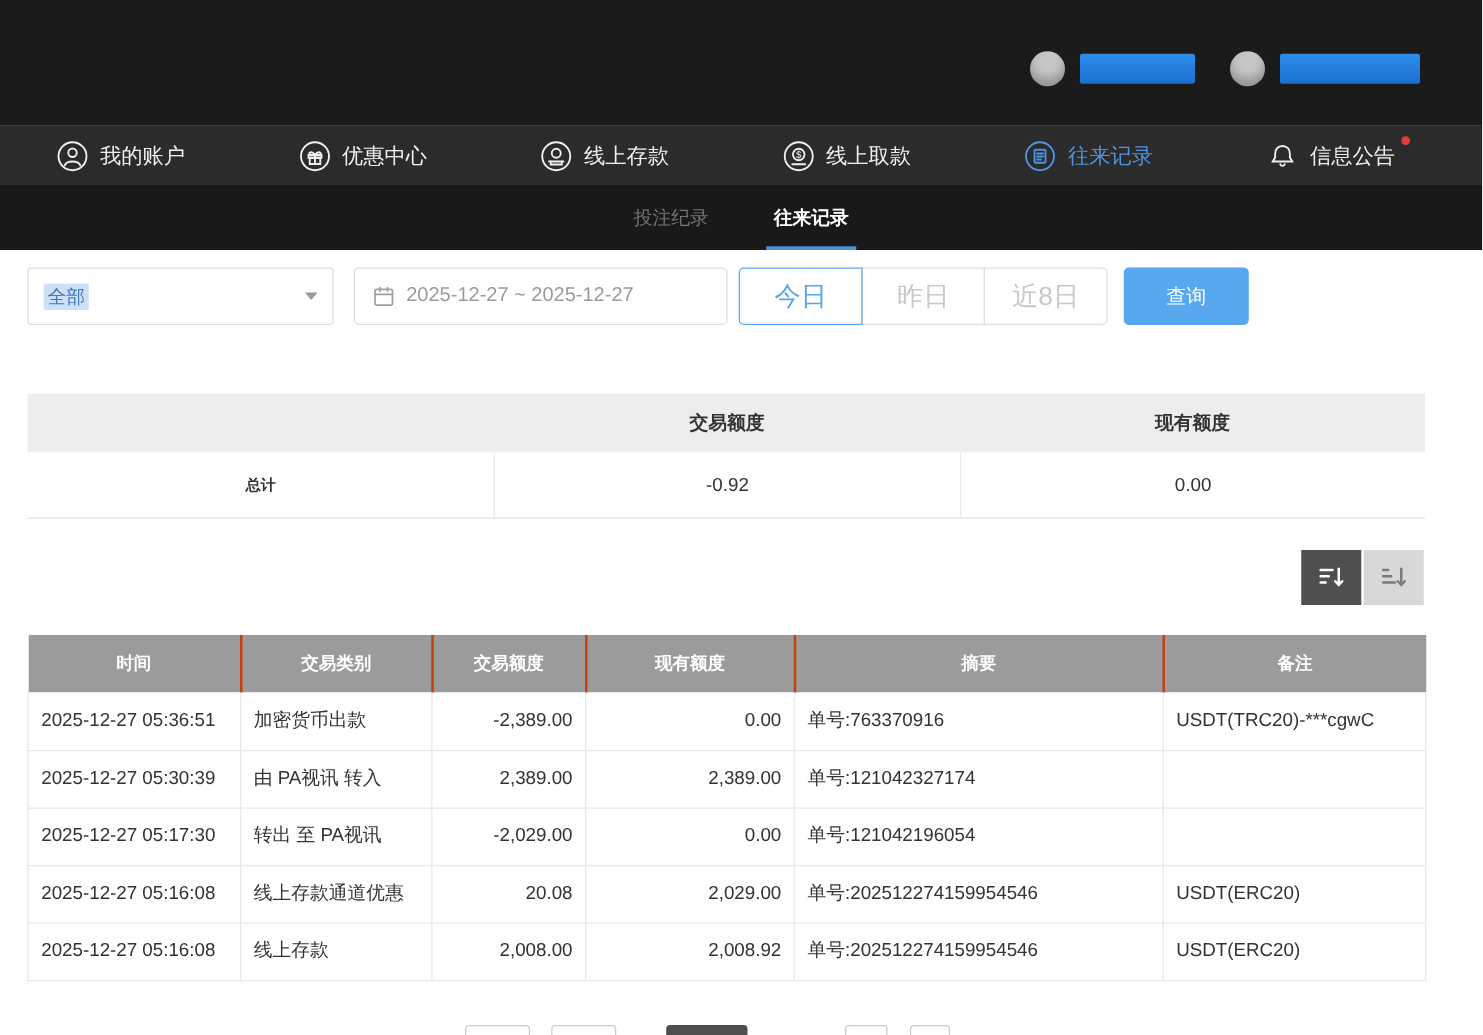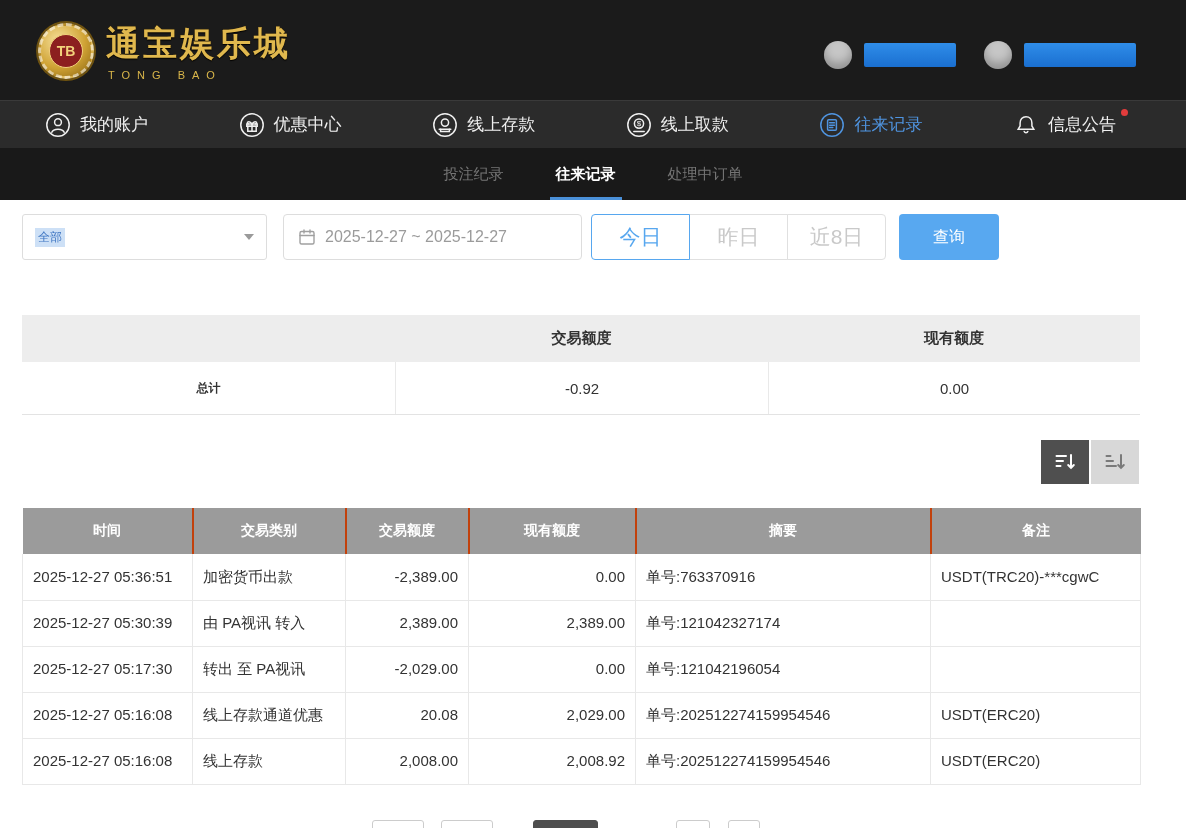--- a/index.html
+++ b/index.html
@@ -55,21 +55,21 @@
   .tab { display:flex; align-items:center; color:#757575; font-size:15px; position:relative; cursor:pointer; padding:8px 2px; }
   .tab.active { color:#fff; font-weight:bold; }
   .tab.active::after { content:""; position:absolute; left:-4px; right:-4px; bottom:0; height:3px; background:#4a90d9; }
 
   
   .filters { display:flex; align-items:center; margin:14px 0 0 22px; }
   .select {
     width:245px; height:46px; border:1px solid #ddd; border-radius:3px;
     display:flex; align-items:center; justify-content:space-between; padding:0 12px; cursor:pointer; background:#fff;
   }
-  .sel-val { background:#cde0f6; color:#3f76c2; font-size:12px; padding:1px 3px; }
+  .sel-val { background:#cde0f6; color:#3f76c2; font-size:15px; padding:1px 3px; }
   .caret { width:0; height:0; border-left:5px solid transparent; border-right:5px solid transparent; border-top:6px solid #9a9a9a; }
   .date-input {
     margin-left:16px; width:299px; height:46px; border:1px solid #ddd; border-radius:4px;
     display:flex; align-items:center; gap:9px; padding:0 14px; color:#9b9b9b; font-size:16px; cursor:pointer; background:#fff;
   }
   .range-group { display:flex; margin-left:9px; }
   .range-btn {
     width:99px; height:46px; background:#fff; border:1px solid #e0e0e0; color:#c9c9c9;
     font-size:21px; display:flex; align-items:center; justify-content:center; margin-left:-1px; cursor:pointer;
   }
@@ -122,29 +122,20 @@
   .pag.current { background:#4e4e4e; border-color:#4e4e4e; }
   .pag1 { left:372px; width:52px; } .pag2 { left:441px; width:52px; }
   .pag3 { left:533px; width:65px; } .pag4 { left:676px; width:34px; } .pag5 { left:728px; width:32px; }
 </style>
 </head>
 <body>
 
 <div class="page">
 
   <header class="topbar">
-    <div class="logo">
-      <div class="chip">
-        <div class="chip-inner">TB</div>
-      </div>
-      <div>
-        <div class="logo-cn">通宝娱乐城</div>
-        <div class="logo-en">TONG BAO</div>
-      </div>
-    </div>
     <div class="user-area">
       <div class="u-group">
         <span class="u-ico"></span>
         <span class="redact r1"></span>
       </div>
       <div class="u-group">
         <span class="u-ico"></span>
         <span class="redact r2"></span>
       </div>
     </div>
@@ -217,23 +208,20 @@
       <span class="dot"></span>
     </div>
   </nav>
 
   <div class="subnav">
     <div class="tab">
       <span>投注纪录</span>
     </div>
     <div class="tab active">
       <span>往来记录</span>
-    </div>
-    <div class="tab">
-      <span>处理中订单</span>
     </div>
   </div>
 
   <div class="filters">
     <div class="select">
       <span class="sel-val">全部</span>
       <span class="caret"></span>
     </div>
     <div class="date-input">
       <span style="display:flex;">

